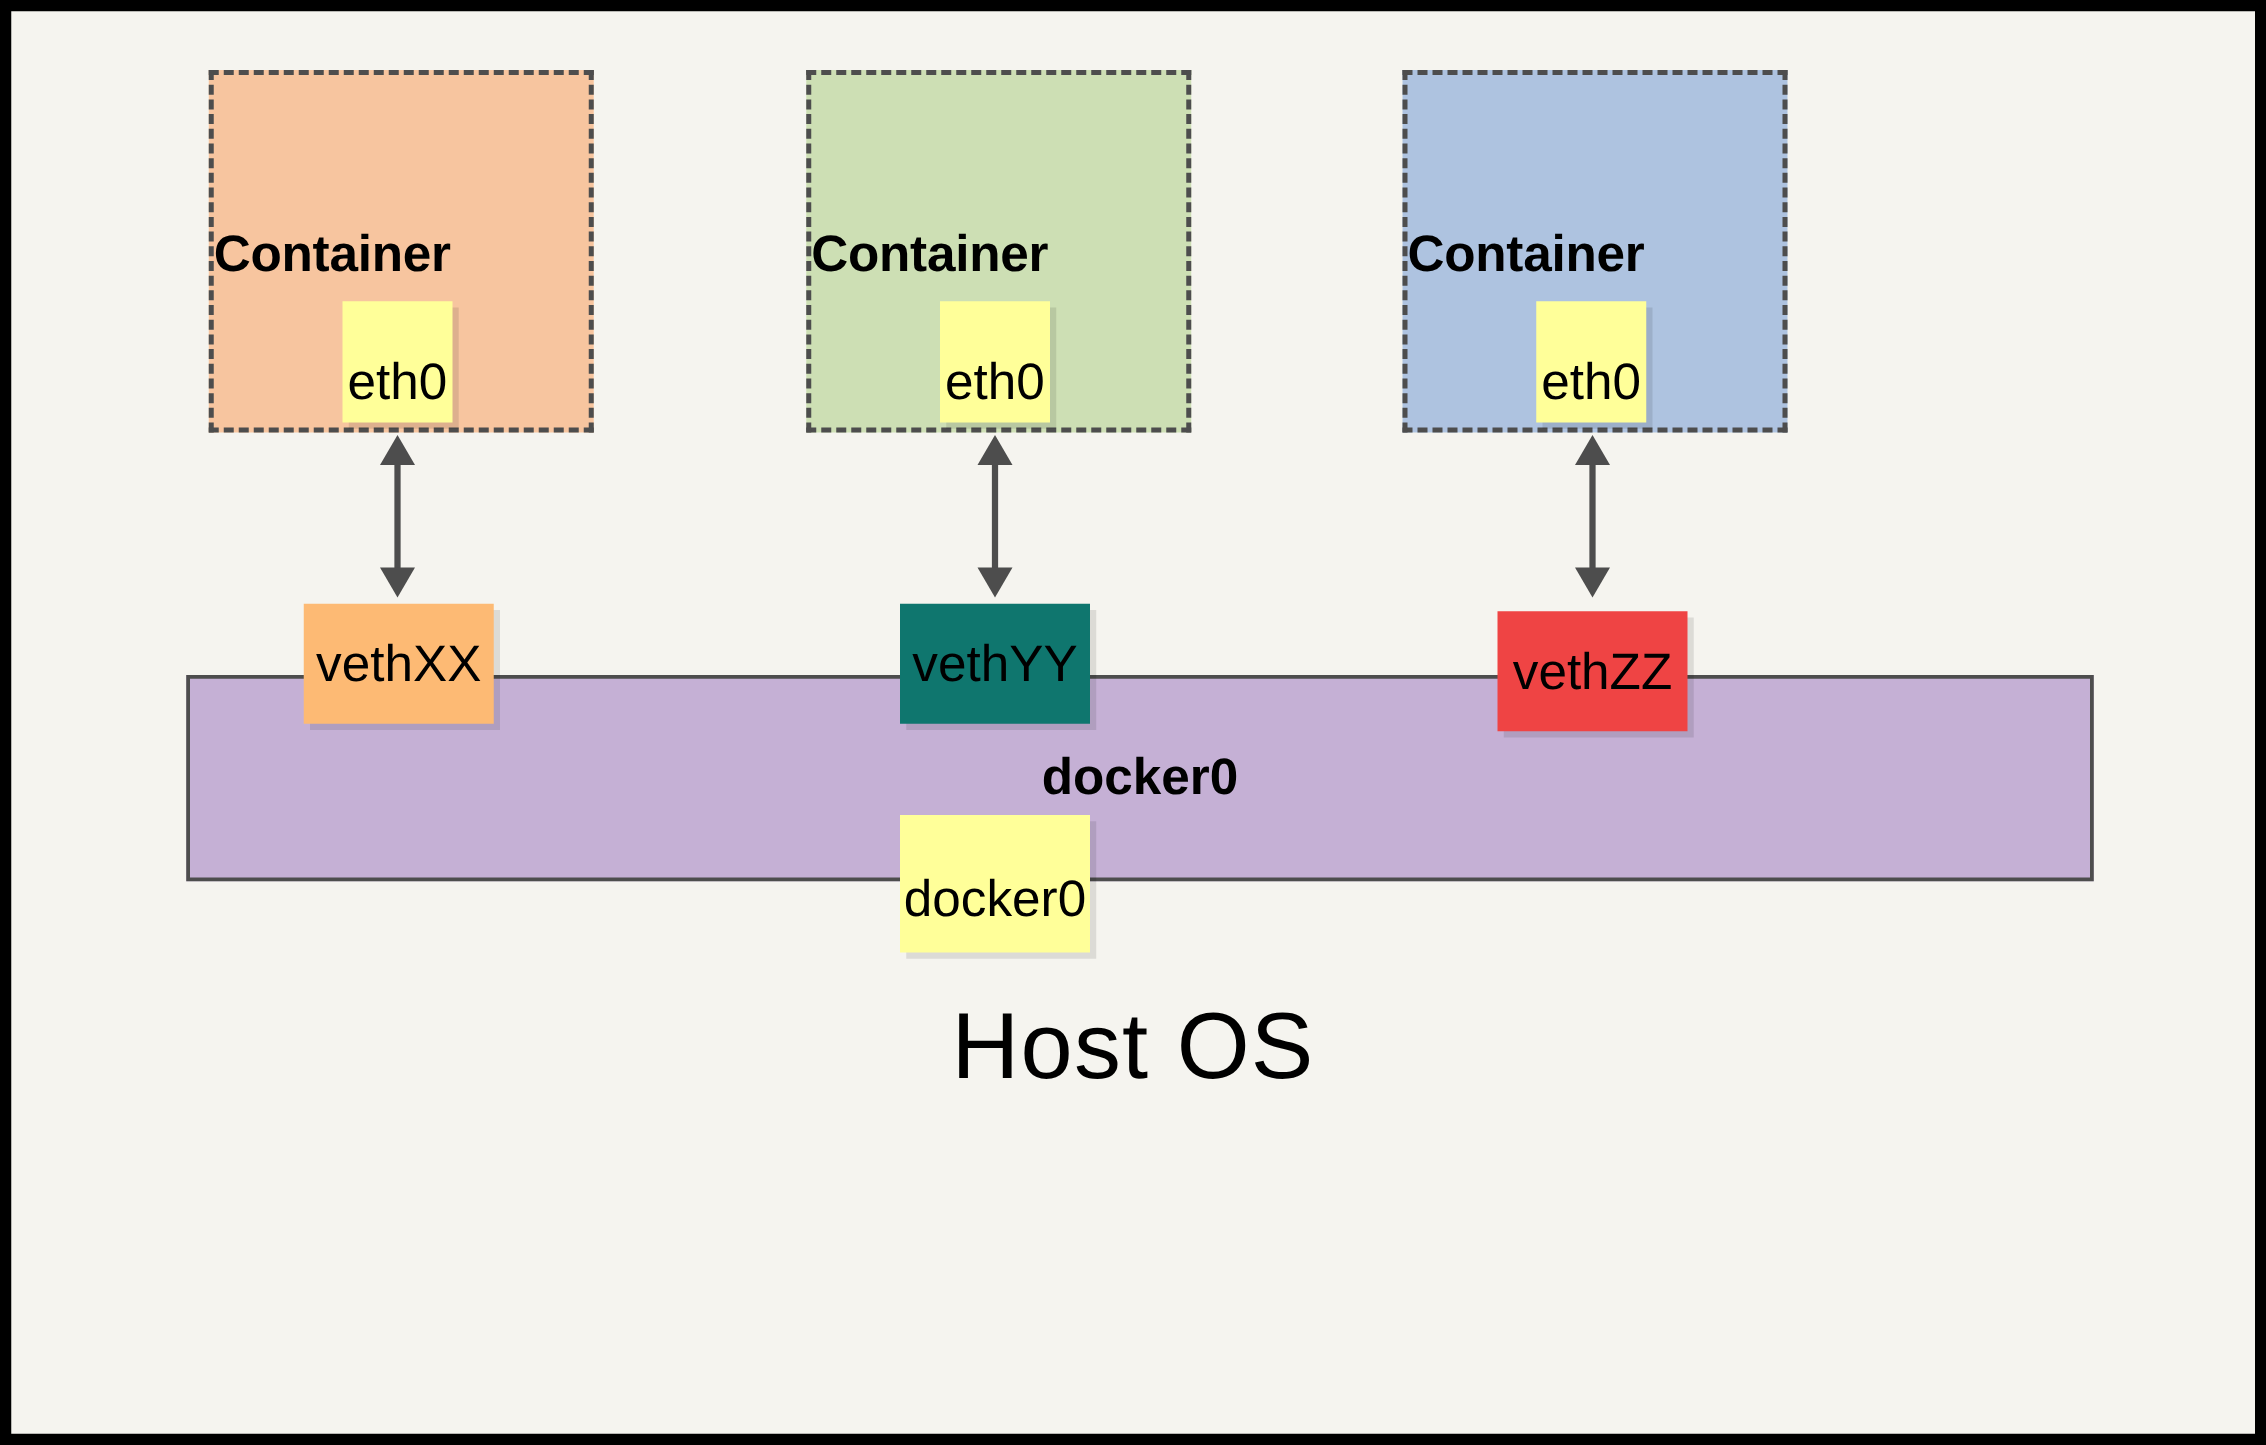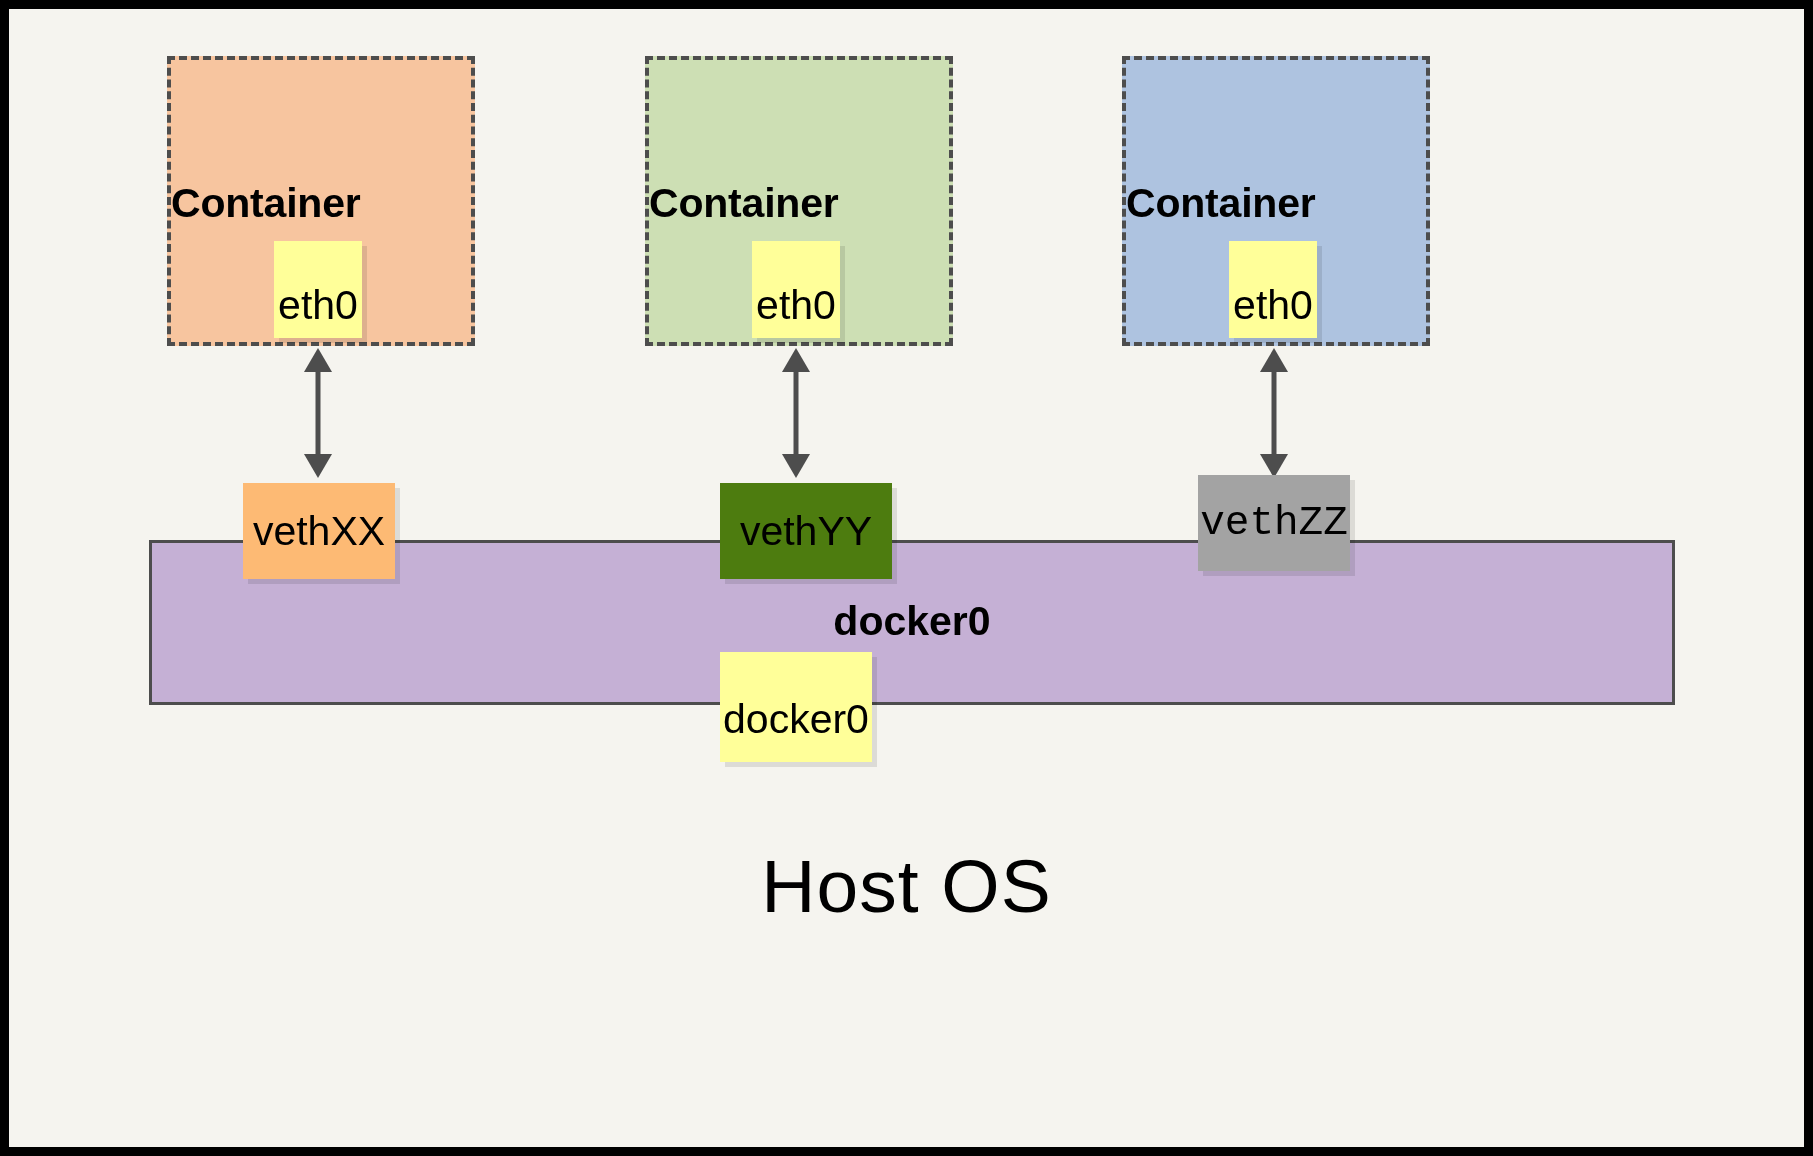--- a/index.html
+++ b/index.html
@@ -125,21 +125,21 @@
       <line x1="20" y1="18" x2="20" y2="112" stroke="#4d4d4d" stroke-width="5"></line>
       <polygon points="20,0 6,24 34,24" fill="#4d4d4d"></polygon>
       <polygon points="20,130 6,106 34,106" fill="#4d4d4d"></polygon>
     </svg>
 
   <div class="chip" id="eth-chip-1" style="left: 265px; top: 232px; width: 88px; height: 97px; background: rgb(255, 255, 153); padding-top: 32px;">eth0</div>
   <div class="chip" id="eth-chip-2" style="left: 743px; top: 232px; width: 88px; height: 97px; background: rgb(255, 255, 153); padding-top: 32px;">eth0</div>
   <div class="chip" id="eth-chip-3" style="left: 1220px; top: 232px; width: 88px; height: 97px; background: rgb(255, 255, 153); padding-top: 32px;">eth0</div>
 
   <div class="chip" id="veth-chip-1" style="left: 234px; top: 474px; width: 152px; height: 96px; background: #fdba74;">vethXX</div>
-  <div class="chip" id="veth-chip-2" style="left: 711px; top: 474px; width: 172px; height: 96px; background: #4d7c0f;">vethYY</div>
-  <div class="chip" id="veth-chip-3" style="left: 1189px; top: 466px; width: 152px; height: 96px; background: #a3a3a3; font-family: Liberation Mono, monospace;">vethZZ</div>
+  <div class="chip" id="veth-chip-2" style="left: 711px; top: 474px; width: 152px; height: 96px; background: #0f766e;">vethYY</div>
+  <div class="chip" id="veth-chip-3" style="left: 1189px; top: 480px; width: 152px; height: 96px; background: #ef4444;">vethZZ</div>
 
   <div class="chip" id="docker0-chip" style="left: 711px; top: 643px; width: 152px; height: 110px; background: rgb(255, 255, 153); padding-top: 24px;">docker0</div>
 
 
-  <div class="plain-text" id="host-os-label" style="top: 834px;">Host OS</div>
+  <div class="plain-text" id="host-os-label" style="top: 784px;">Host OS</div>
 
 </div>
 
 </body></html>

